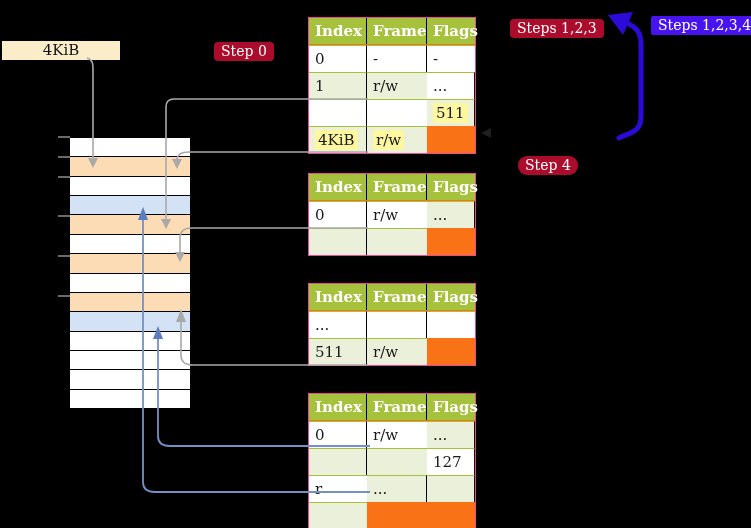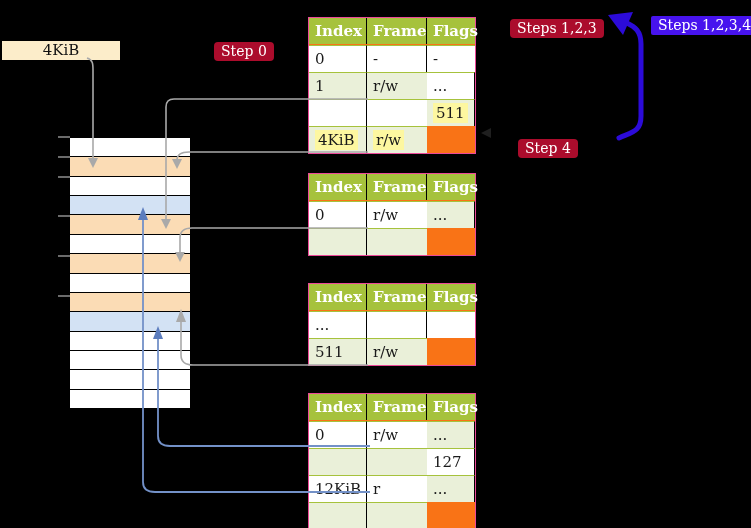--- a/index.html
+++ b/index.html
@@ -35,21 +35,21 @@
 </head>
 <body>
 
 <div id="stage">
 
   <div id="label4kib">4KiB</div>
 
   <div class="badge red" style="left:190px;top:42px;margin-left:24px;">Step 0</div>
   <div class="badge red" style="left:510px;top:19px;">Steps 1,2,3</div>
   <div class="badge blue" style="left:651px;top:16px;">Steps 1,2,3,4</div>
-  <div class="badge red" style="left:518px;top:139px;">Step 4</div>
+  <div class="badge red" style="left:518px;top:156px;border-radius:9px;">Step 4</div>
 
   <div id="memory">
     <div class="mrow" data-kind="free"></div>
     <div class="mrow" data-kind="pagetable"></div>
     <div class="mrow" data-kind="free"></div>
     <div class="mrow" data-kind="mapped"></div>
     <div class="mrow" data-kind="pagetable"></div>
     <div class="mrow" data-kind="free"></div>
     <div class="mrow" data-kind="pagetable"></div>
     <div class="mrow" data-kind="free"></div>
@@ -103,21 +103,20 @@
   <div class="ptable" style="left:308px;top:393px;">
     <div class="th">Index</div>
     <div class="th">Frame</div>
     <div class="th last">Flags</div>
     <div class="td">0</div>
     <div class="td last">r/w</div>
     <div class="td alt">...</div>
     <div class="td alt"></div>
     <div class="td alt last"></div>
     <div class="td">127</div>
-    <div class="td">12KiB</div>
     <div class="td last">r</div>
     <div class="td alt">...</div>
     <div class="td alt"></div>
     <div class="td alt last"></div>
   </div>
 
   <svg id="overlay" width="751" height="528" viewBox="0 0 751 528">
 
     <g stroke="#9a9a9a" stroke-width="1.4">
       <line x1="58" y1="137" x2="70" y2="137"></line>

